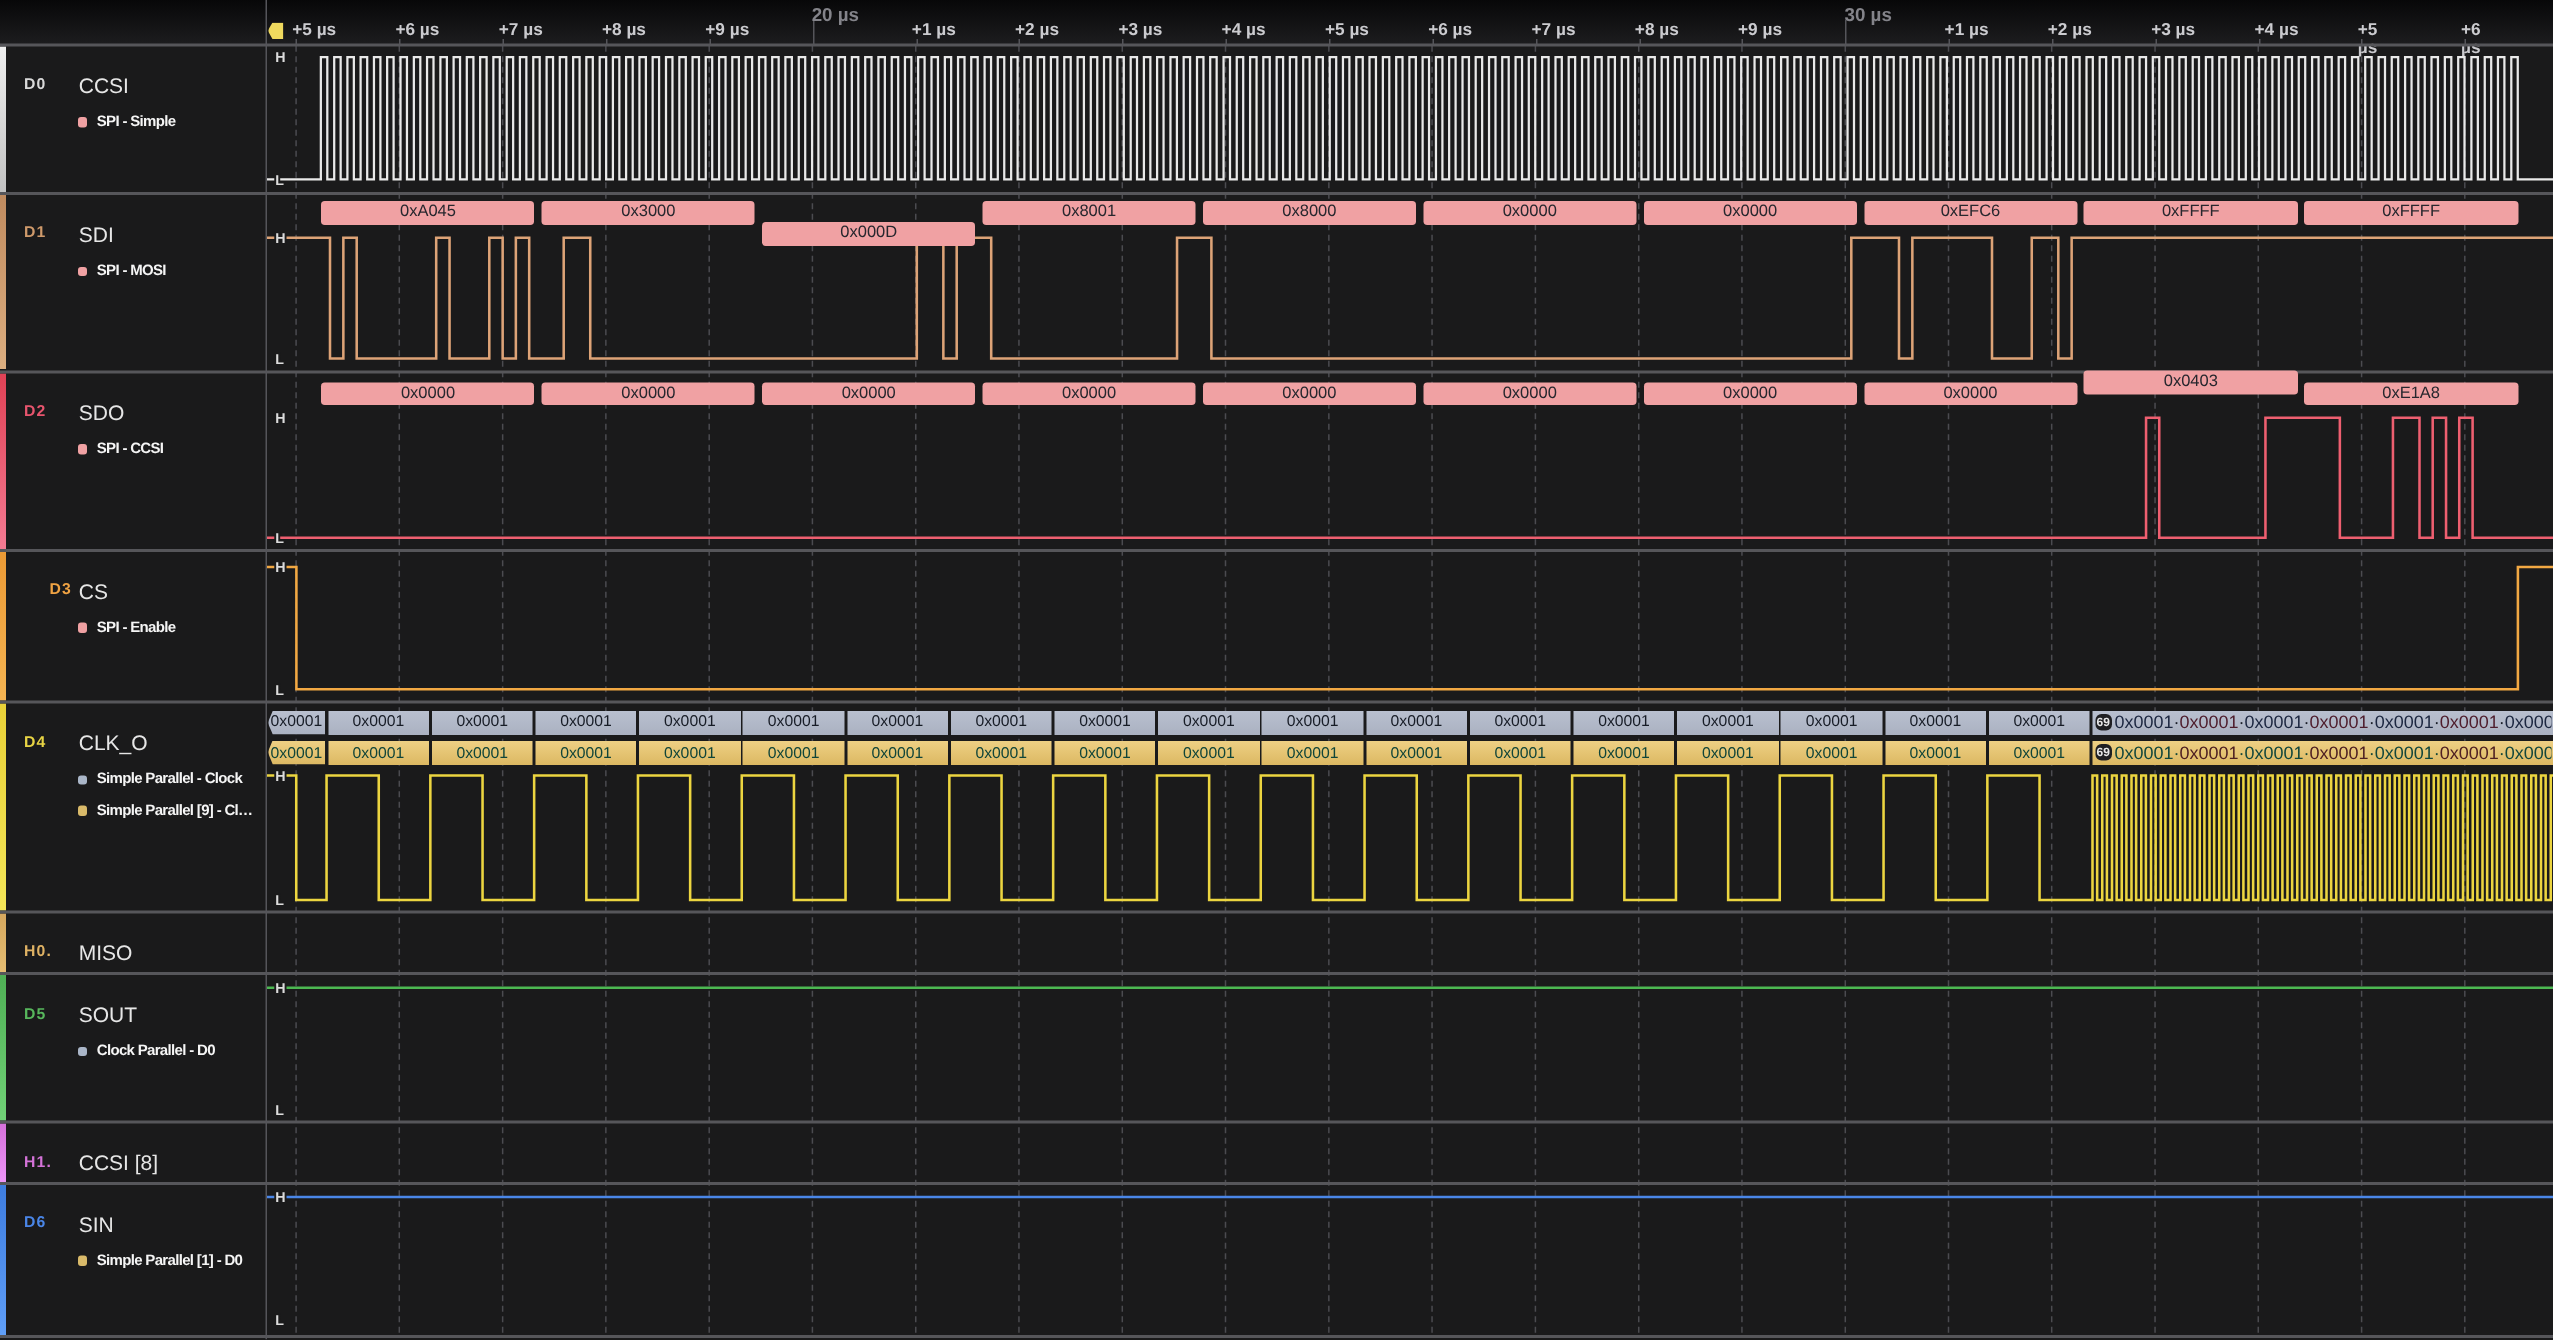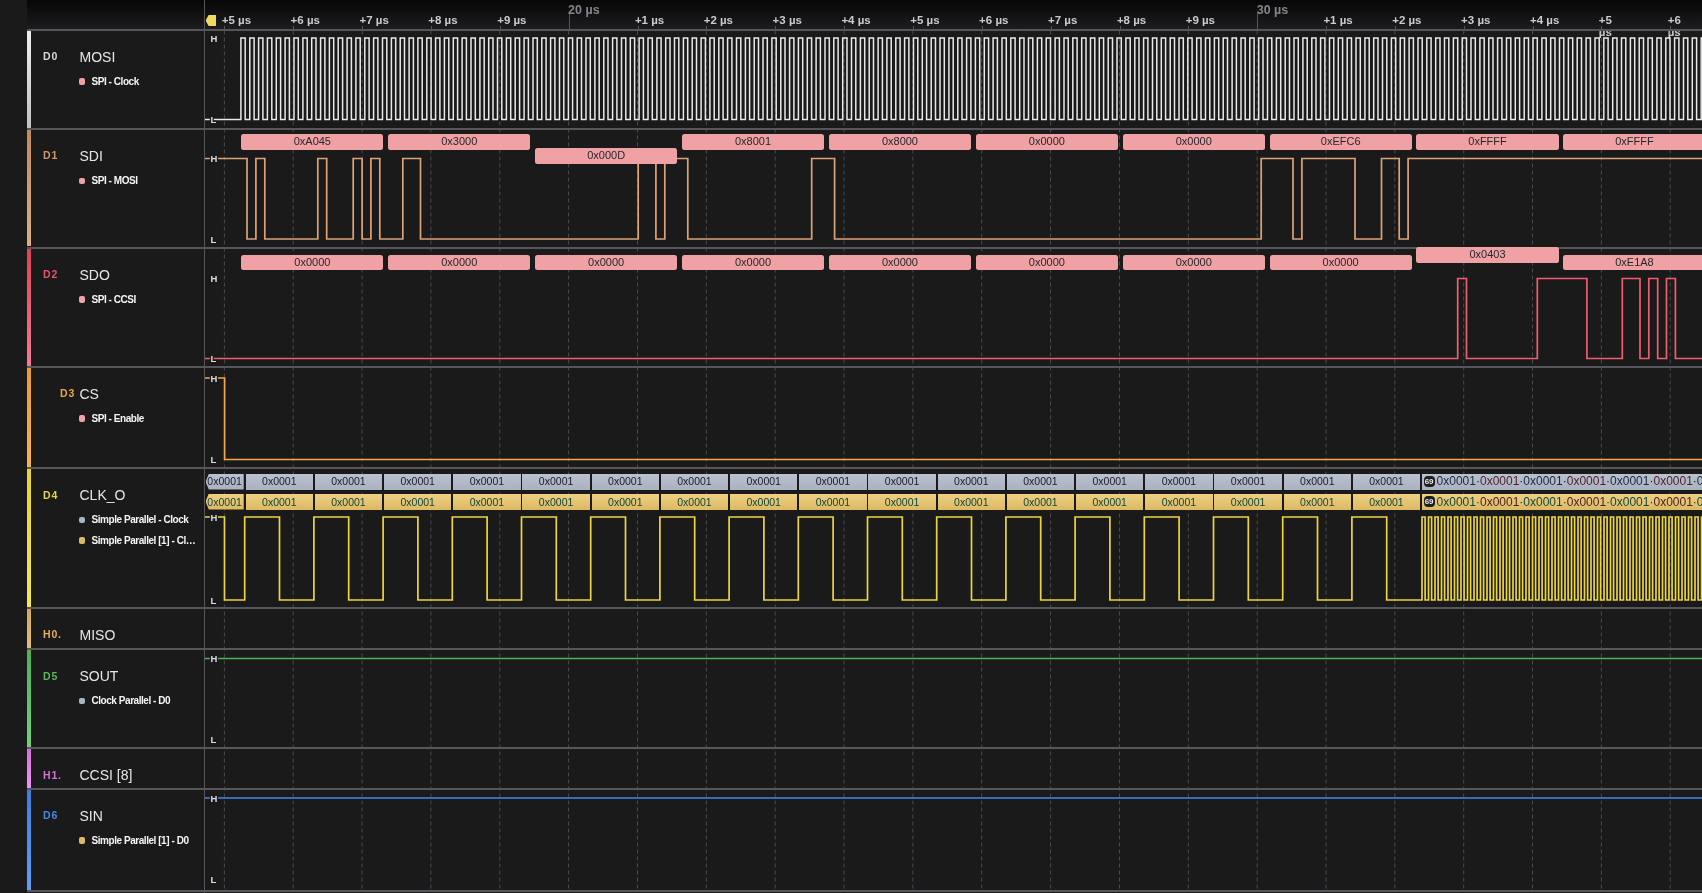--- a/index.html
+++ b/index.html
@@ -1,17 +1,17 @@
 <!DOCTYPE html>
 <html><head><meta charset="utf-8"><style>
 
 * { margin:0; padding:0; box-sizing:border-box; }
 body { width:1702px; height:893px; background:#1a1a1b; overflow:hidden;
   font-family:"Liberation Sans", sans-serif; }
-#root { position:relative; width:1566px; height:893px; background:#1a1a1b;margin-left:27px; }
+#root { position:relative; width:1566px; height:893px; background:#1a1a1b; }
 .abs { position:absolute; }
 .div { position:absolute; left:0; width:1702px; height:2px; background:#56565a; }
 .strip { position:absolute; left:0; width:3.5px; }
 .chid { position:absolute; font-size:10.5px; letter-spacing:0.8px; font-weight:bold; }
 .chname { position:absolute; font-size:14px; color:#e6e6e6; }
 .sub { position:absolute; font-size:10px; color:#f5f5f5; font-weight:bold; letter-spacing:-0.45px; white-space:nowrap;}
 .bullet { position:absolute; width:6.6px; height:6.6px; border-radius:2px; }
 .tlab { position:absolute; top:13.5px; font-size:11.5px; font-weight:bold; color:#cbcbcf; }
 .tmaj { position:absolute; top:2.5px; font-size:12.5px; font-weight:bold; color:#84848a; }
 .bub { position:absolute; height:15.5px; background:#f0a1a3; border-radius:2.5px;
@@ -61,23 +61,23 @@
 <div class="tlab" style="left:1434.1px">+3 µs</div>
 <div class="abs" style="left:1505.5px;top:25.5px;width:1px;height:4px;background:#55555a"></div>
 <div class="tlab" style="left:1503.0px">+4 µs</div>
 <div class="abs" style="left:1574.4px;top:25.5px;width:1px;height:4px;background:#55555a"></div>
 <div class="tlab" style="left:1571.8px">+5 µs</div>
 <div class="abs" style="left:1643.2px;top:25.5px;width:1px;height:4px;background:#55555a"></div>
 <div class="tlab" style="left:1640.7px">+6 µs</div>
 <div class="abs" style="left:178.5px;top:15px;width:10.5px;height:11px;background:#efd95e;clip-path:polygon(30% 0,100% 0,100% 100%,30% 100%,0 50%)"></div>
 <div class="strip" style="top:30.5px;height:97.3px;background:linear-gradient(#efefef,#c2c2c2)"></div>
 <div class="chid" style="left:16px;top:50.0px;color:#d9d9d9">D0</div>
-<div class="chname" style="left:52.5px;top:48.5px">MOSI</div>
+<div class="chname" style="left:52.5px;top:48.5px">CCSI</div>
 <div class="bullet" style="left:51.6px;top:78.2px;background:#f0a1a3"></div>
-<div class="sub" style="left:64.5px;top:75.7px">SPI - Clock</div>
+<div class="sub" style="left:64.5px;top:75.7px">SPI - Simple</div>
 <div class="strip" style="top:129.8px;height:116.7px;background:linear-gradient(#c08b5f,#dcae80)"></div>
 <div class="chid" style="left:16px;top:149.3px;color:#cf9a6b">D1</div>
 <div class="chname" style="left:52.5px;top:147.8px">SDI</div>
 <div class="bullet" style="left:51.6px;top:177.5px;background:#f0a1a3"></div>
 <div class="sub" style="left:64.5px;top:175.0px">SPI - MOSI</div>
 <div class="strip" style="top:248.5px;height:117.0px;background:linear-gradient(#e04155,#f47a92)"></div>
 <div class="chid" style="left:16px;top:268.0px;color:#e8556e">D2</div>
 <div class="chname" style="left:52.5px;top:266.5px">SDO</div>
 <div class="bullet" style="left:51.6px;top:296.2px;background:#f0a1a3"></div>
 <div class="sub" style="left:64.5px;top:293.7px">SPI - CCSI</div>
@@ -85,21 +85,21 @@
 <div class="chid" style="left:33px;top:387.0px;color:#f0a343">D3</div>
 <div class="chname" style="left:52.5px;top:385.5px">CS</div>
 <div class="bullet" style="left:51.6px;top:415.2px;background:#f0a1a3"></div>
 <div class="sub" style="left:64.5px;top:412.7px">SPI - Enable</div>
 <div class="strip" style="top:469.0px;height:137.5px;background:linear-gradient(#e9d138,#f4e658)"></div>
 <div class="chid" style="left:16px;top:488.5px;color:#e8d444">D4</div>
 <div class="chname" style="left:52.5px;top:487.0px">CLK_O</div>
 <div class="bullet" style="left:51.6px;top:516.7px;background:#aab6c8"></div>
 <div class="sub" style="left:64.5px;top:514.2px">Simple Parallel - Clock</div>
 <div class="bullet" style="left:51.6px;top:537.4px;background:#d9ba6a"></div>
-<div class="sub" style="left:64.5px;top:534.9px">Simple Parallel [1] - Cl…</div>
+<div class="sub" style="left:64.5px;top:534.9px">Simple Parallel [9] - Cl…</div>
 <div class="strip" style="top:608.5px;height:39.5px;background:linear-gradient(#d5a75e,#e5bd72)"></div>
 <div class="chid" style="left:16px;top:628.0px;color:#dfb264">H0.</div>
 <div class="chname" style="left:52.5px;top:626.5px">MISO</div>
 <div class="strip" style="top:650.0px;height:97.0px;background:linear-gradient(#4fb055,#71d277)"></div>
 <div class="chid" style="left:16px;top:669.5px;color:#57b75c">D5</div>
 <div class="chname" style="left:52.5px;top:668.0px">SOUT</div>
 <div class="bullet" style="left:51.6px;top:697.7px;background:#aab6c8"></div>
 <div class="sub" style="left:64.5px;top:695.2px">Clock Parallel - D0</div>
 <div class="strip" style="top:749.0px;height:38.5px;background:linear-gradient(#d570da,#ec94f7)"></div>
 <div class="chid" style="left:16px;top:768.5px;color:#d473d8">H1.</div>

